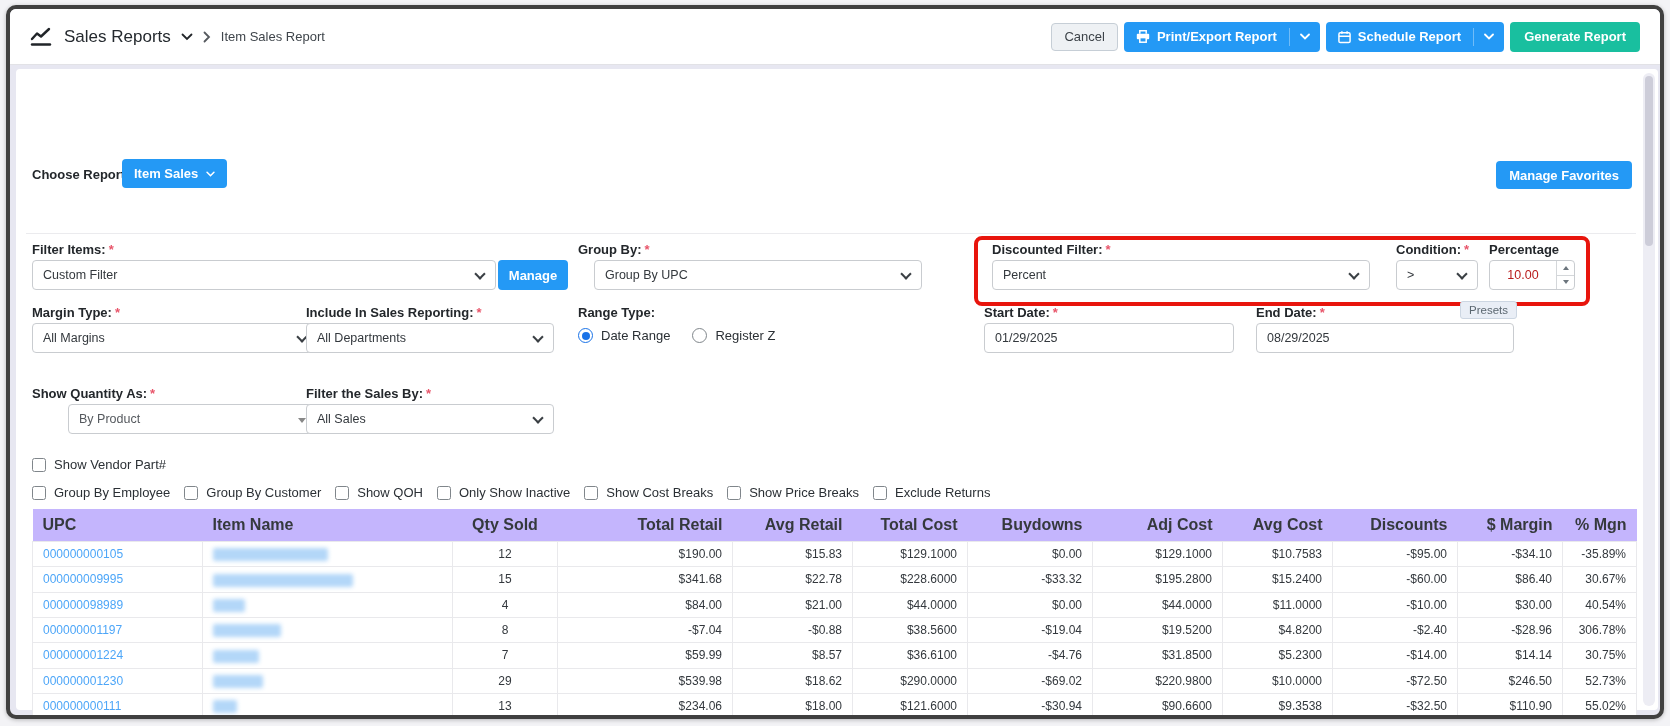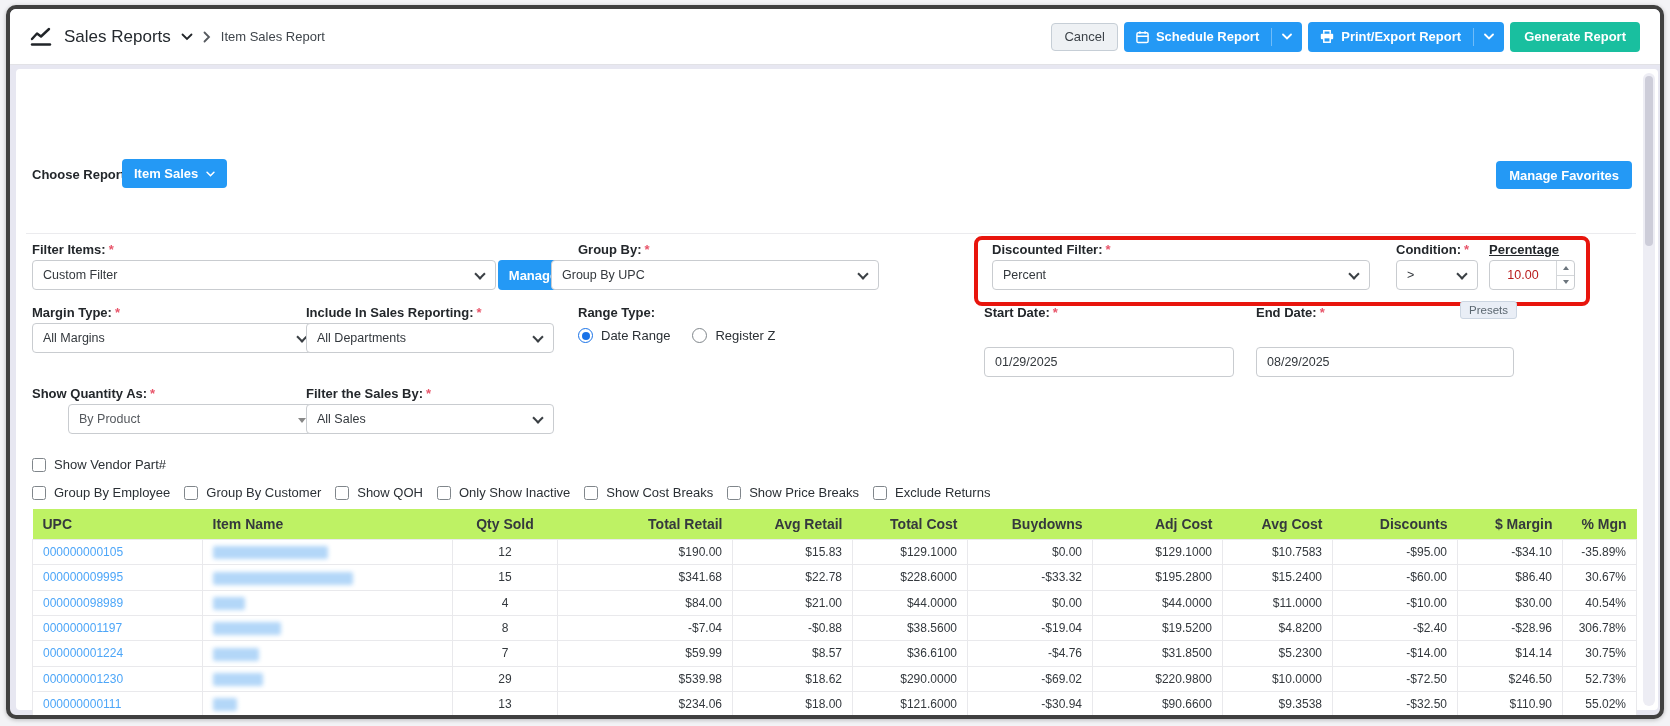--- a/index.html
+++ b/index.html
@@ -44,35 +44,35 @@
   
   .flabel { position:absolute; font-size:13px; font-weight:700; color:#23272b; white-space:nowrap; }
   .req { color:#e8556a; margin-left:3px; }
   .sel { position:absolute; height:30px; background:#fff; border:1px solid #c9ccd0; border-radius:4px;
     font-size:12.5px; color:#33383d; display:flex; align-items:center; padding:0 26px 0 10px; cursor:pointer; }
   .chev { position:absolute; right:11px; top:9px; width:8px; height:8px;
     border-right:2px solid #3a3f44; border-bottom:2px solid #3a3f44; transform:rotate(45deg); }
   .tri { position:absolute; right:11px; top:13px; width:0; height:0;
     border-left:4px solid transparent; border-right:4px solid transparent; border-top:5px solid #888; }
   .inp { position:absolute; height:30px; background:#fff; border:1px solid #c9ccd0; border-radius:4px;
-    font-size:12.5px; color:#33383d; padding:0 10px; font-family:inherit; outline:none;margin-top:24px; }
+    font-size:12.5px; color:#33383d; padding:0 10px; font-family:inherit; outline:none; }
 
   .f-filter-items-label { left:16px; top:173px; }
   .f-filter-items       { left:16px; top:191px; width:464px; }
   .btn-manage           { position:absolute; left:482px; top:191px; width:70px; height:30px; }
   .f-group-by-label { left:562px; top:173px; }
-  .f-group-by       { left:535px; top:191px; width:328px;text-align:right; }
+  .f-group-by       { left:578px; top:191px; width:328px;text-align:right; }
 
   .red-box { position:absolute; left:958px; top:167px; width:616px; height:70px;
     border:4px solid #e8150d; border-radius:8px; pointer-events:none; }
   .f-discounted-label { left:976px; top:173px; }
   .f-discounted       { left:976px; top:191px; width:378px; }
   .f-condition-label  { left:1380px; top:173px; }
   .f-condition        { left:1380px; top:191px; width:82px; }
-  .f-percentage-label { left:1473px; top:173px;text-decoration:underline; }
+  .f-percentage-label { left:1473px; top:173px; }
   .numwrap { position:absolute; left:1473px; top:191px; width:86px; height:30px; background:#fff;
     border:1px solid #c9ccd0; border-radius:4px; display:flex; }
   .numwrap input { flex:1; min-width:0; border:none; outline:none; font-size:12.5px; color:#b91c1c;
     text-align:center; font-family:inherit; background:transparent; }
   .spin { width:18px; border-left:1px solid #d4d7da; display:flex; flex-direction:column; cursor:pointer; }
   .spin div { flex:1; display:flex; align-items:center; justify-content:center; }
   .spin div:first-child { border-bottom:1px solid #d4d7da; }
   .arr-up { width:0; height:0; border-left:3.5px solid transparent; border-right:3.5px solid transparent; border-bottom:4.5px solid #6c757d; }
   .arr-dn { width:0; height:0; border-left:3.5px solid transparent; border-right:3.5px solid transparent; border-top:4.5px solid #6c757d; }
 
@@ -99,21 +99,21 @@
   .f-salesby-label { left:290px; top:317px; }
   .f-salesby     { left:290px; top:335px; width:248px; }
 
   .cb { width:14px; height:14px; border:1px solid #80868b; border-radius:2.5px; background:#fff; flex:none; }
   .cb-item { display:flex; align-items:center; gap:8px; font-size:13px; color:#2b3035; cursor:pointer; white-space:nowrap; }
   .vendor-cb { position:absolute; left:16px; top:388px; }
   .cb-row { position:absolute; left:16px; top:416px; display:flex; gap:14px; }
 
   
   .report-table { position:absolute; left:16px; top:440px; width:1604px; border-collapse:collapse; table-layout:fixed; }
-  .report-table th { background:#bef264; font-size:14px; font-weight:700; color:#35393d;
+  .report-table th { background:#c4b5fd; font-size:16px; font-weight:700; color:#35393d;
     padding:7px 10px; text-align:right; white-space:nowrap; }
   .report-table th.al { text-align:left; } .report-table th.ac { text-align:center; }
   .report-table td { font-size:12px; color:#33383d; padding:5px 10px; text-align:right;
     border:1px solid #e9e9ec; background:#fff; white-space:nowrap; height:25px; }
   .report-table td.c-upc { text-align:left; }
   .report-table td.c-name { text-align:left; }
   .report-table td.c-center { text-align:center; }
   .report-table a { color:#4da6f8; text-decoration:none; font-size:12px; }
   .redact { display:inline-block; height:13px; border-radius:2px; background:#b3d7f8;
     filter:blur(2px); vertical-align:middle; }
@@ -144,45 +144,45 @@
           <path d="M1.5 1.5 L6 6 L1.5 10.5" fill="none" stroke="#55595e" stroke-width="1.8" stroke-linecap="round"></path>
         </svg>
     </span>
     <span class="breadcrumb-label">Item Sales Report</span>
 
     <div class="topbar-buttons">
       <button class="btn btn-cancel">Cancel</button>
       <div class="btn btn-blue btn-split">
         <span class="main">
           <span class="icon">
-            <svg width="13" height="14" viewBox="0 0 14 14">
-                <rect x="1" y="2.5" width="12" height="10.5" rx="1.5" fill="none" stroke="#fff" stroke-width="1.6"></rect>
-                <line x1="1" y1="6.2" x2="13" y2="6.2" stroke="#fff" stroke-width="1.6"></line>
-                <line x1="4.2" y1="0.8" x2="4.2" y2="3.4" stroke="#fff" stroke-width="1.6"></line>
-                <line x1="9.8" y1="0.8" x2="9.8" y2="3.4" stroke="#fff" stroke-width="1.6"></line>
+            <svg width="14" height="13" viewBox="0 0 14 13">
+                <path d="M3.8 3.8 V0.8 h6.4 v3" fill="none" stroke="#fff" stroke-width="1.5"></path>
+                <rect x="0.8" y="3.8" width="12.4" height="5.4" rx="1" fill="#fff"></rect>
+                <rect x="3.8" y="7.6" width="6.4" height="4.6" fill="#2499f5" stroke="#fff" stroke-width="1.5"></rect>
               </svg>
           </span>
-          <span>Schedule Report</span>
+          <span>Print/Export Report</span>
         </span>
         <span class="caret">
           <svg width="10" height="7" viewBox="0 0 10 7">
               <path d="M1 1.5 L5 5.5 L9 1.5" fill="none" stroke="#fff" stroke-width="1.8" stroke-linecap="round"></path>
             </svg>
         </span>
       </div>
       <div class="btn btn-blue btn-split">
         <span class="main">
           <span class="icon">
-            <svg width="14" height="13" viewBox="0 0 14 13">
-                <path d="M3.8 3.8 V0.8 h6.4 v3" fill="none" stroke="#fff" stroke-width="1.5"></path>
-                <rect x="0.8" y="3.8" width="12.4" height="5.4" rx="1" fill="#fff"></rect>
-                <rect x="3.8" y="7.6" width="6.4" height="4.6" fill="#2499f5" stroke="#fff" stroke-width="1.5"></rect>
+            <svg width="13" height="14" viewBox="0 0 14 14">
+                <rect x="1" y="2.5" width="12" height="10.5" rx="1.5" fill="none" stroke="#fff" stroke-width="1.6"></rect>
+                <line x1="1" y1="6.2" x2="13" y2="6.2" stroke="#fff" stroke-width="1.6"></line>
+                <line x1="4.2" y1="0.8" x2="4.2" y2="3.4" stroke="#fff" stroke-width="1.6"></line>
+                <line x1="9.8" y1="0.8" x2="9.8" y2="3.4" stroke="#fff" stroke-width="1.6"></line>
               </svg>
           </span>
-          <span>Print/Export Report</span>
+          <span>Schedule Report</span>
         </span>
         <span class="caret">
           <svg width="10" height="7" viewBox="0 0 10 7">
               <path d="M1 1.5 L5 5.5 L9 1.5" fill="none" stroke="#fff" stroke-width="1.8" stroke-linecap="round"></path>
             </svg>
         </span>
       </div>
       <button class="btn btn-teal">Generate Report</button>
     </div>
   </div>

